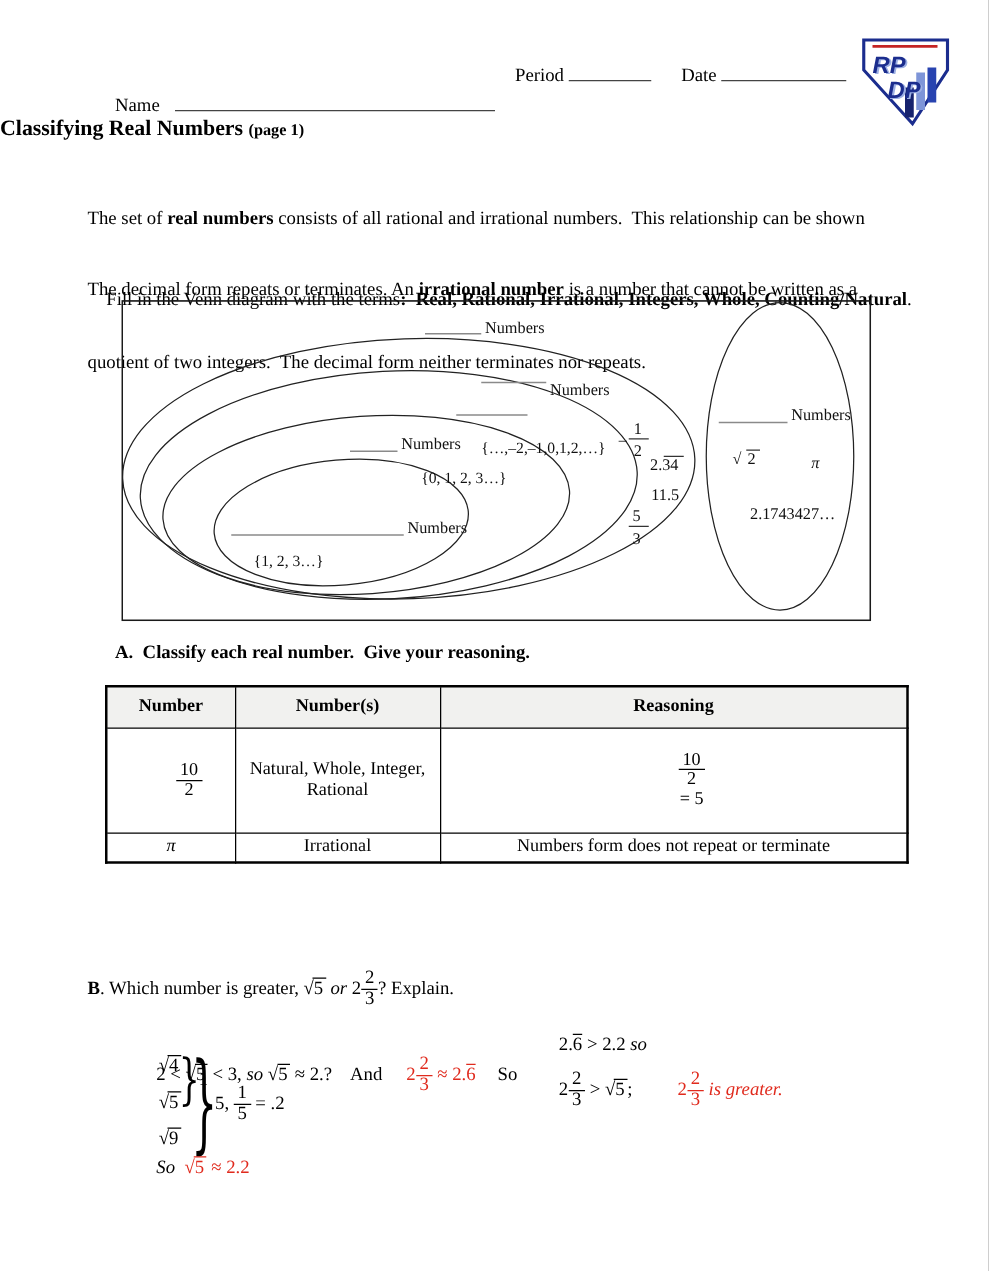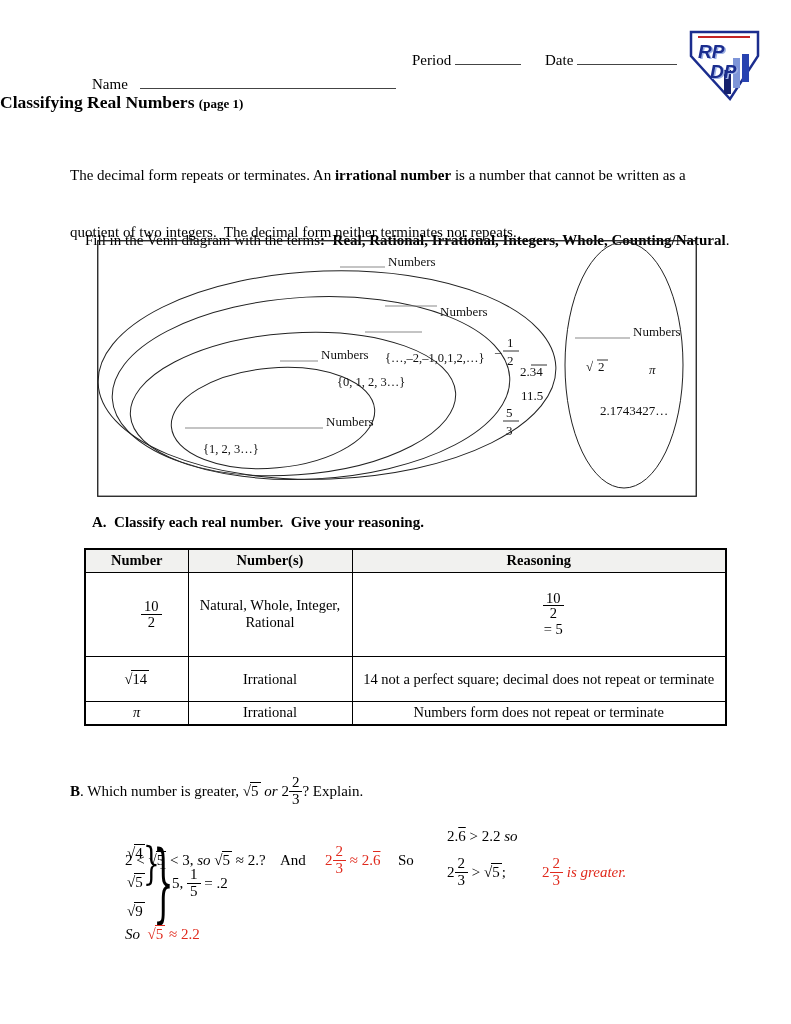--- a/index.html
+++ b/index.html
@@ -79,20 +79,21 @@
     <text x="12" y="30" font-family="Liberation Sans, sans-serif" font-size="19" font-weight="bold" font-style="italic" fill="#1b2d8e">RP</text>
     <text x="25.5" y="51" font-family="Liberation Sans, sans-serif" font-size="19" font-weight="bold" font-style="italic" fill="#9db0e4">DP</text>
     <text x="24" y="50" font-family="Liberation Sans, sans-serif" font-size="19" font-weight="bold" font-style="italic" fill="#1b2d8e">DP</text>
   </svg>
 
   <div class="abs title">
     <span>Classifying Real Numbers </span><span class="pg">(page 1)</span>
   </div>
 
   <div class="abs intro">
+    <span class="iline"><span>The set of </span><b>real numbers</b><span> consists of all rational and irrational numbers.  This relationship can be shown</span></span>
     <span class="iline"><span>The decimal form repeats or terminates. An </span><b>irrational number</b><span> is a number that cannot be written as a</span></span>
     <span class="iline"><span>quotient of two integers.  The decimal form neither terminates nor repeats.</span></span>
   </div>
 
   <div class="abs fill">
     <span>Fill in the Venn diagram with the terms</span><b>:  Real, Rational, Irrational, Integers, Whole, Counting/Natural</b><span>.</span>
   </div>
 
   <svg class="abs venn" width="600" height="257" viewBox="0 0 600 257">
     <rect class="vbox" x="0.75" y="0.75" width="598.5" height="255.5"></rect>
@@ -147,40 +148,35 @@
 
   <div class="abs secA-h">A.  Classify each real number.  Give your reasoning.</div>
 
   <table class="cls">
     <colgroup>
         <col style="width:103px">
         <col style="width:164px">
         <col style="width:374px">
       </colgroup>
     <tbody>
-        <tr style="height:23px">
+        <tr style="height:33px">
       <th>Number</th>
       <th>Number(s)</th>
       <th>Reasoning</th>
     </tr>
     <tr style="height:42px">
       <td>
         <span class="fr"><span class="fn">10</span><span class="fd">2</span></span>
       </td>
       <td><span>Natural, Whole, Integer,</span><br><span>Rational</span></td>
       <td>
         <span class="fr"><span class="fn">10</span><span class="fd">2</span></span>
         <span>= 5</span>
       </td>
     </tr>
-    <tr style="height:45px">
-      <td><span class="sqrt"><span class="rsign">√</span><span class="vinc">14</span></span></td>
-      <td>Irrational</td>
-      <td>14 not a perfect square; decimal does not repeat or terminate</td>
-    </tr>
     <tr style="height:23px">
       <td class="it">π</td>
       <td>Irrational</td>
       <td>Numbers form does not repeat or terminate</td>
     </tr>
   </tbody>
     </table>
 
   <div class="abs pb row-c" style="left:70px;top:773px;height:36px;">
     <b>B</b>

